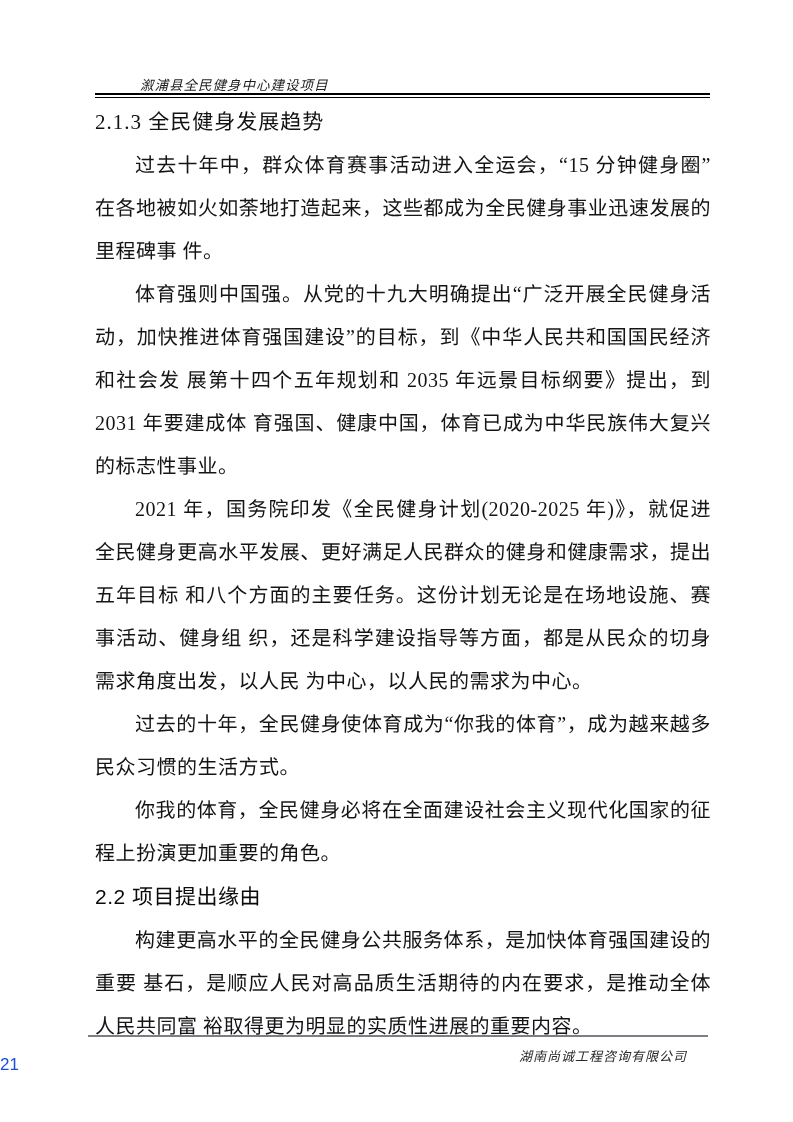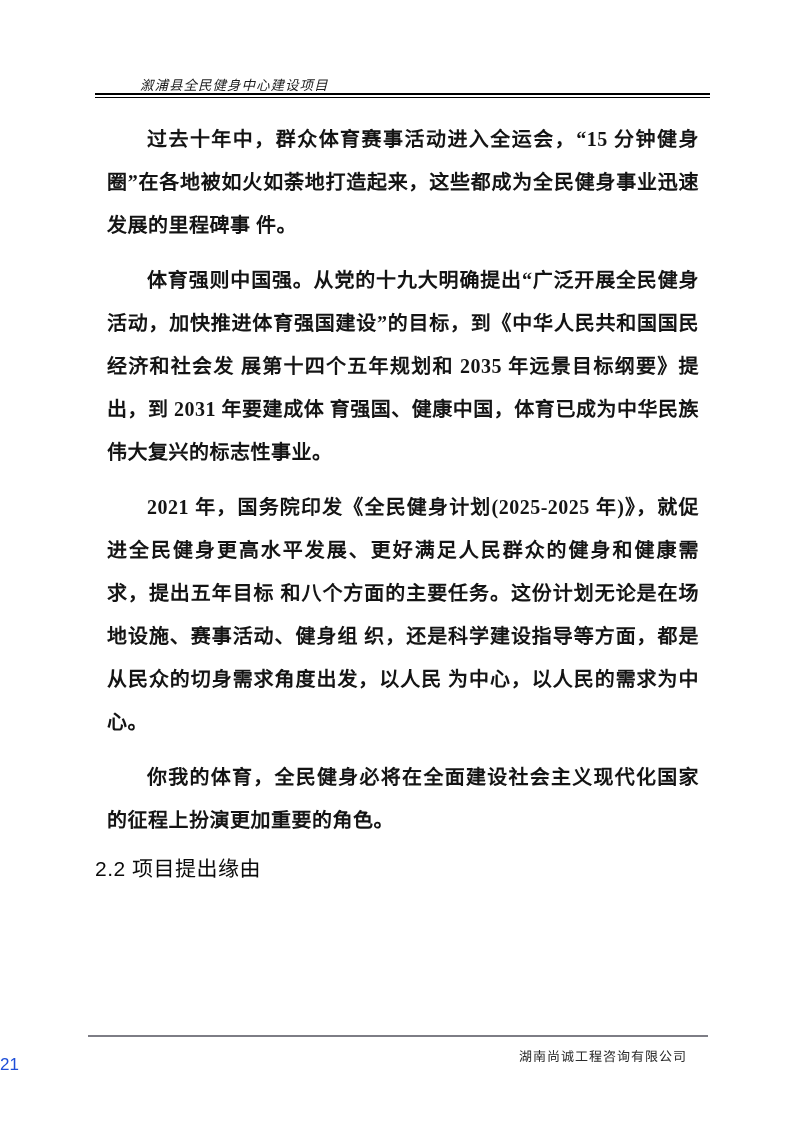--- a/index.html
+++ b/index.html
@@ -41,28 +41,27 @@
   }
   .h-213 {
     font-size: 21px;
     font-weight: normal;
     margin: 0 0 6px 0;
     line-height: 32px;
     letter-spacing: 1px;
     color: #111;
   }
   .doc-main p {
-    margin: 12px;
+    margin: 0;
     font-size: 20px;
     line-height: 43px;
     text-align: justify;
     text-indent: 2em;
     letter-spacing: 0.5px;
     color: #141414;
-    font-weight: bold;
   }
   .h-22 {
     font-family: "Liberation Sans", "DejaVu Sans", sans-serif;
     font-size: 21px;
     font-weight: 400;
     margin: 7px 0 7px 0;
     line-height: 30px;
     letter-spacing: 0.5px;
     color: #0a0a0a;
   }
@@ -70,20 +69,21 @@
   
   .footer-rule {
     position: absolute;
     left: 88px; right: 85px; top: 1035px;
     height: 2px;
     background: #7d7d85;
   }
   .footer-company {
     position: absolute;
     right: 106px; top: 1046px;
+    font-style: italic;
     font-size: 13px;
     letter-spacing: 1px;
     color: #2a2a2a;
     white-space: nowrap;
   }
   .footer-pagenum {
     position: absolute;
     left: 0; right: 0; top: 1055px;
     text-align: left;
     font-family: "Liberation Sans", "DejaVu Sans", sans-serif;
@@ -97,32 +97,35 @@
 <div class="page">
 
   <header>
     <div class="header-title">溆浦县全民健身中心建设项目</div>
     <div class="header-rule">
       <div class="thin"></div>
     </div>
   </header>
 
   <main class="doc-main">
+    <h3 class="h-213">2.1.3 全民健身发展趋势</h3>
 
     <p>过去十年中，群众体育赛事活动进入全运会，“15 分钟健身圈”在各地被如火如荼地打造起来，这些都成为全民健身事业迅速发展的里程碑事 件。</p>
 
     <p>体育强则中国强。从党的十九大明确提出“广泛开展全民健身活动，加快推进体育强国建设”的目标，到《中华人民共和国国民经济和社会发 展第十四个五年规划和 2035 年远景目标纲要》提出，到 2031 年要建成体 育强国、健康中国，体育已成为中华民族伟大复兴的标志性事业。</p>
 
-    <p>2021 年，国务院印发《全民健身计划(2025-2025 年)》，就促进全民健身更高水平发展、更好满足人民群众的健身和健康需求，提出五年目标 和八个方面的主要任务。这份计划无论是在场地设施、赛事活动、健身组 织，还是科学建设指导等方面，都是从民众的切身需求角度出发，以人民 为中心，以人民的需求为中心。</p>
+    <p>2021 年，国务院印发《全民健身计划(2020-2025 年)》，就促进全民健身更高水平发展、更好满足人民群众的健身和健康需求，提出五年目标 和八个方面的主要任务。这份计划无论是在场地设施、赛事活动、健身组 织，还是科学建设指导等方面，都是从民众的切身需求角度出发，以人民 为中心，以人民的需求为中心。</p>
 
+    <p>过去的十年，全民健身使体育成为“你我的体育”，成为越来越多民众习惯的生活方式。</p>
 
     <p>你我的体育，全民健身必将在全面建设社会主义现代化国家的征程上扮演更加重要的角色。</p>
 
     <h2 class="h-22">2.2 项目提出缘由</h2>
 
+    <p>构建更高水平的全民健身公共服务体系，是加快体育强国建设的重要 基石，是顺应人民对高品质生活期待的内在要求，是推动全体人民共同富 裕取得更为明显的实质性进展的重要内容。</p>
   </main>
 
   <footer>
     <div class="footer-rule"></div>
     <div class="footer-company">湖南尚诚工程咨询有限公司</div>
     <div class="footer-pagenum">21</div>
   </footer>
 
 </div>
 

